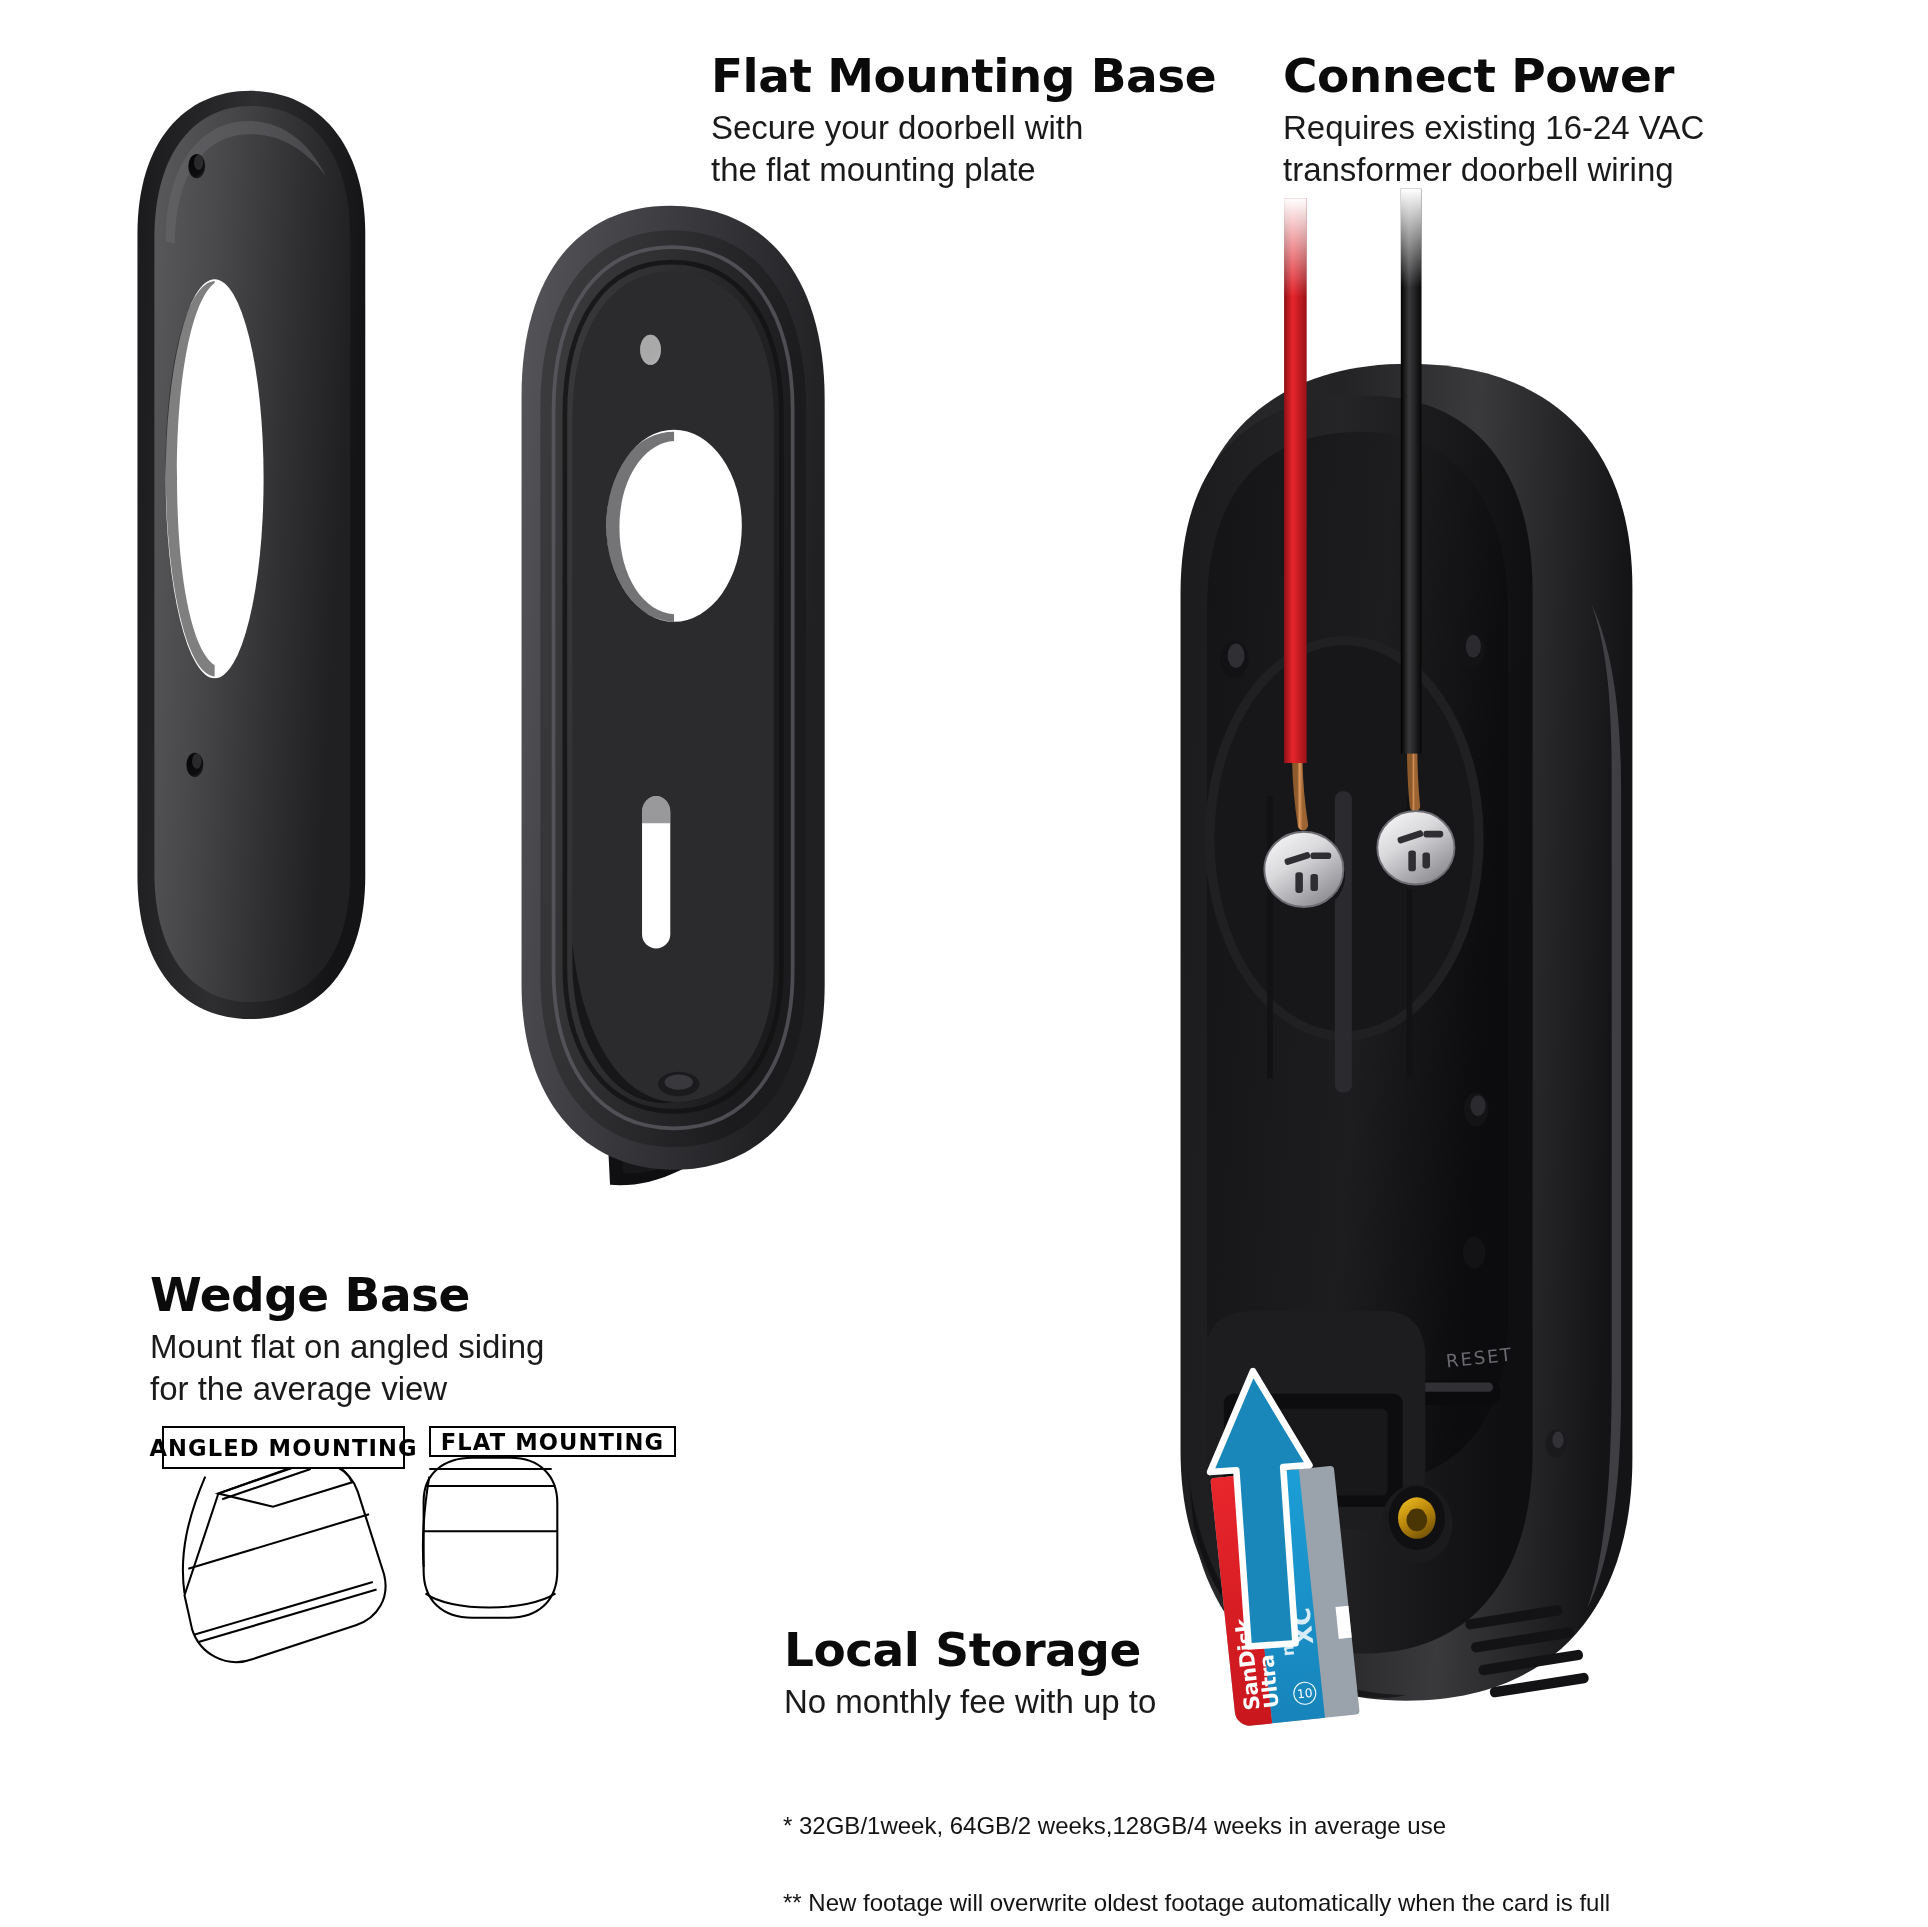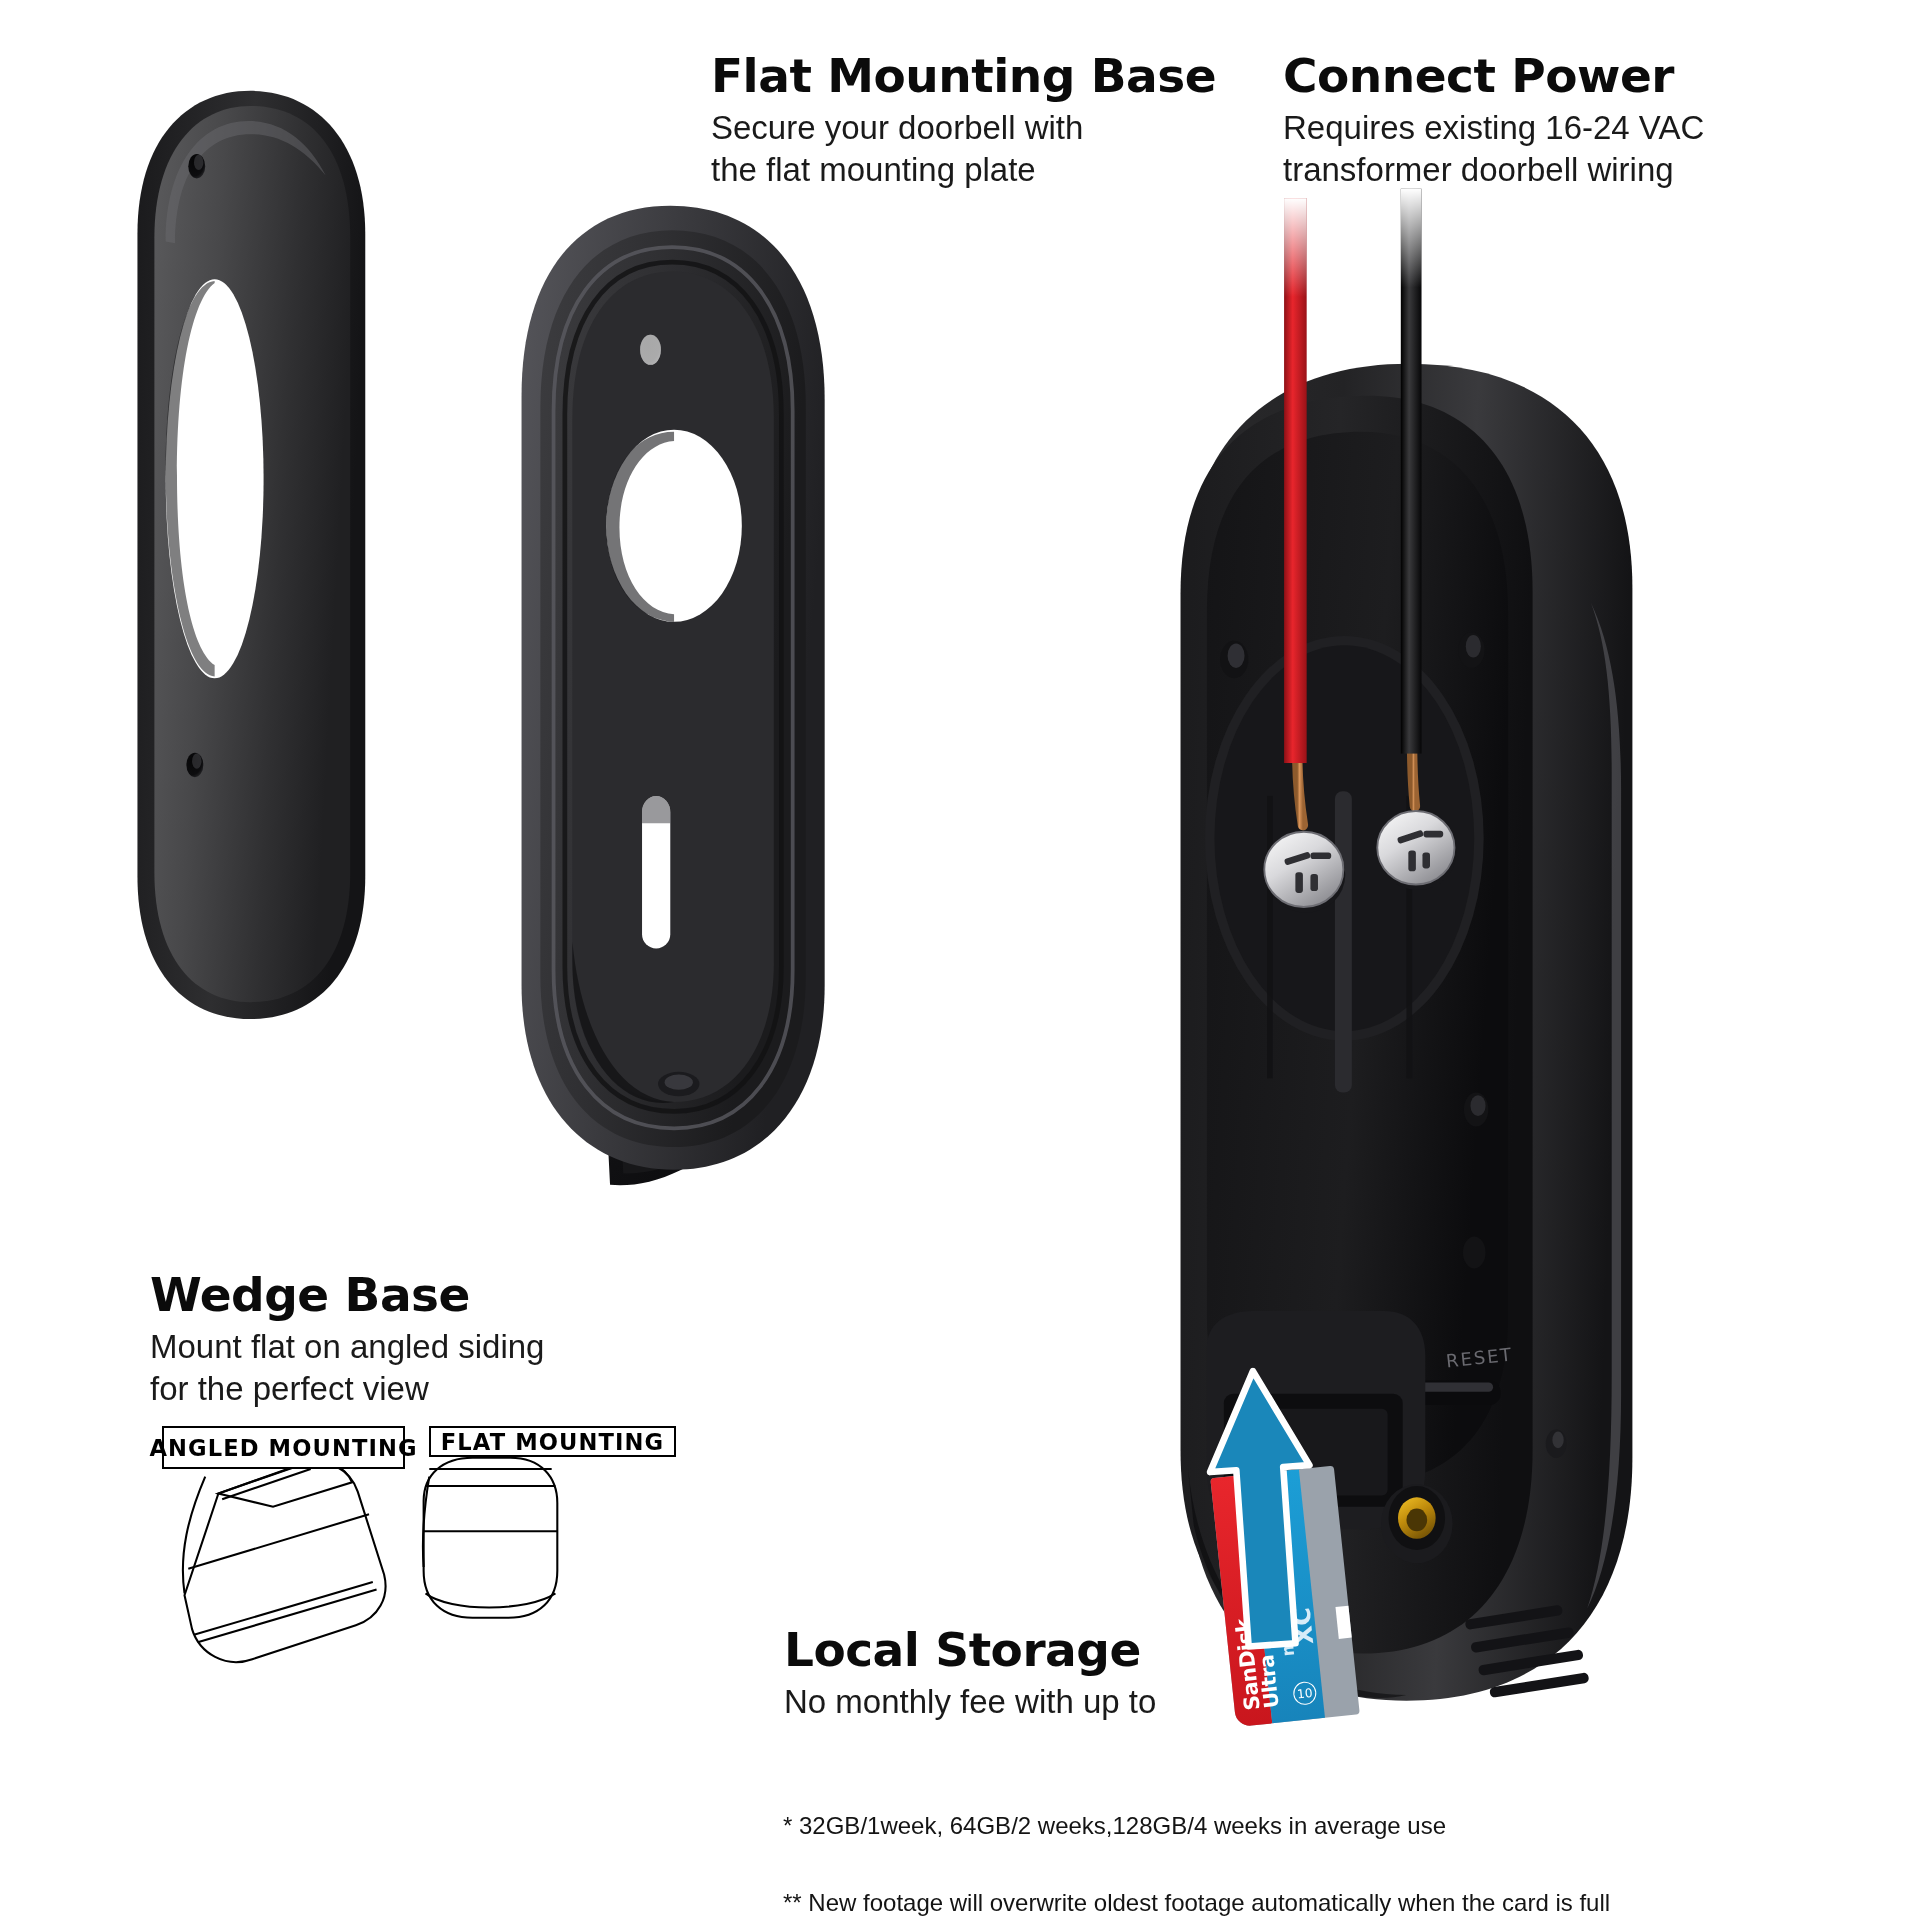--- a/index.html
+++ b/index.html
@@ -461,21 +461,21 @@
       <div class="callout-line">Requires existing 16-24 VAC</div>
       <div class="callout-line">transformer doorbell wiring</div>
     </div>
   </div>
 
   <div class="callout" style="left:115px; top:1264px; height:151px;">
     <div class="accent-bar"></div>
     <div class="callout-text">
       <div class="callout-title">Wedge Base</div>
       <div class="callout-line">Mount flat on angled siding</div>
-      <div class="callout-line">for the perfect view</div>
+      <div class="callout-line">for the average view</div>
     </div>
   </div>
 
   <div class="callout" style="left:749px; top:1598px; height:151px;">
     <div class="accent-bar"></div>
     <div class="callout-text">
       <div class="callout-title">Local Storage</div>
       <div class="callout-line">No monthly fee with up to</div>
     </div>
   </div>

